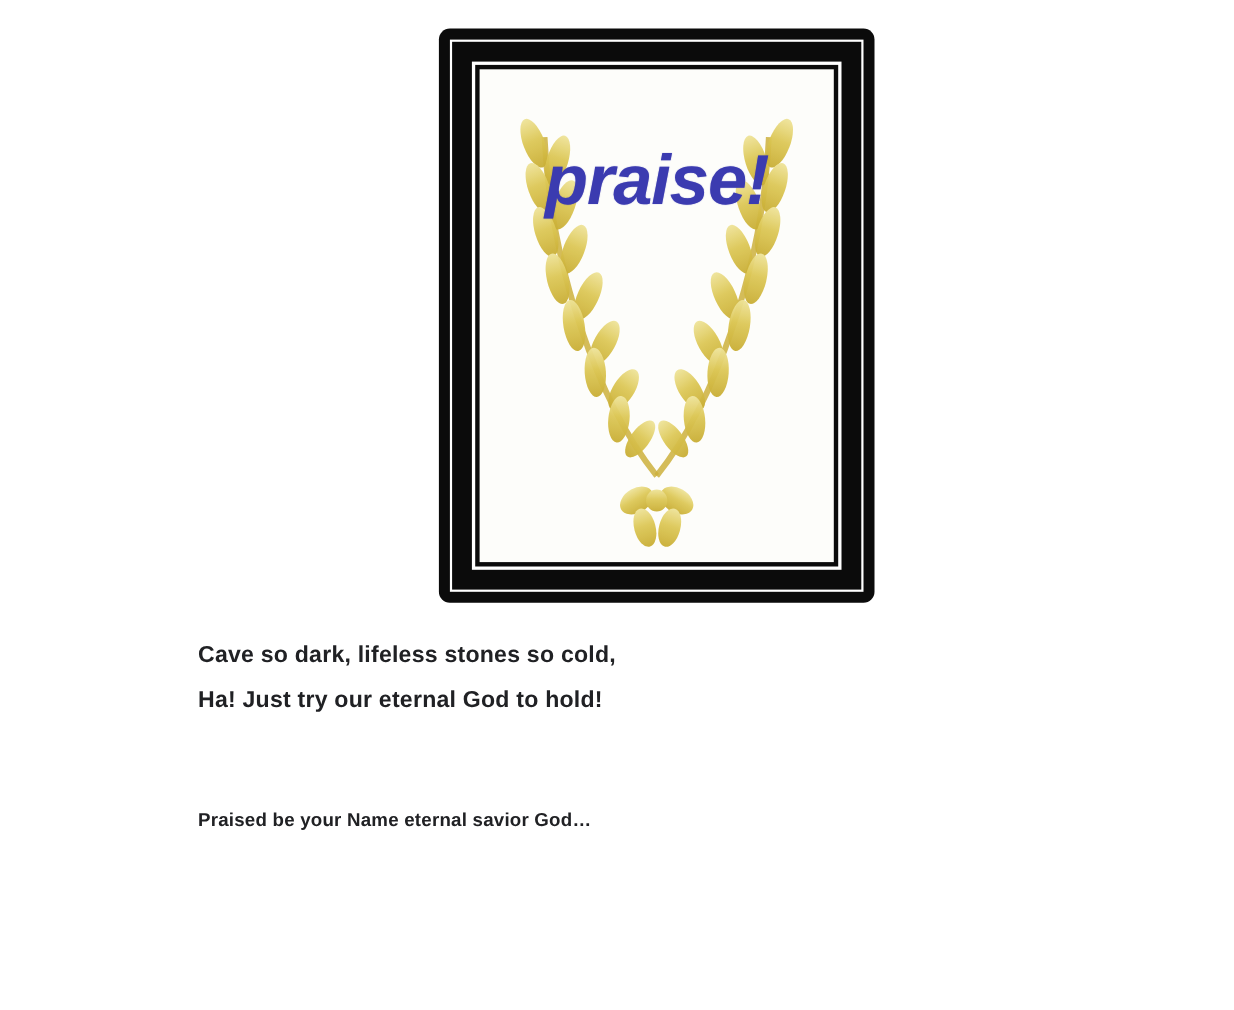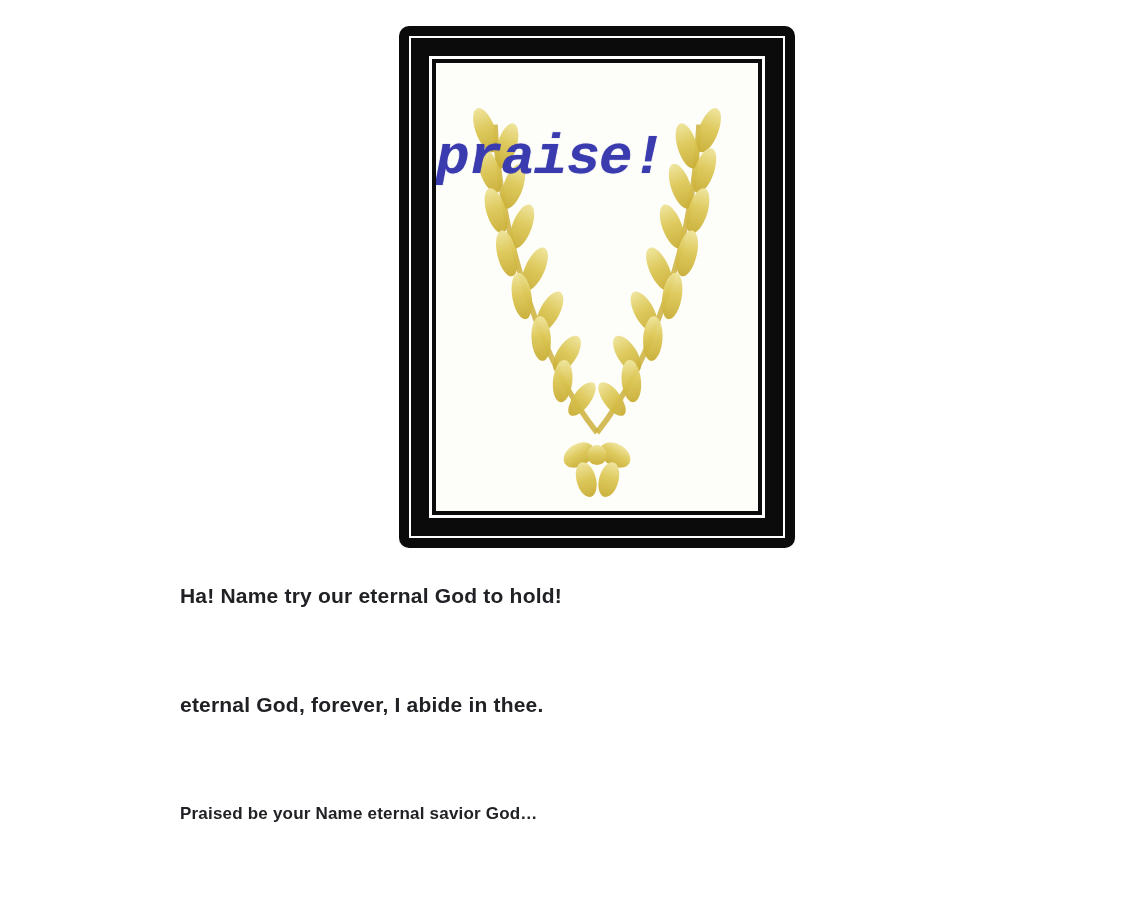--- a/index.html
+++ b/index.html
@@ -57,25 +57,25 @@
   .art svg {
     display: block;
     width: 100%;
     height: 100%;
   }
   .praise-word {
     position: absolute;
     left: 0;
     right: 0;
     top: 14%;
-    text-align: left;
-    font-family: Liberation Mono, monospace;
+    text-align: center;
+    font-family: Liberation Sans, sans-serif;
     font-weight: 700;
     font-style: italic;
-    font-size: 56px;
+    font-size: 64px;
     color: #3b3bb0;
     letter-spacing: -1px;
     text-shadow: 0 0 1px rgba(59,59,176,0.6);
   }
 
   
   .poem {
     position: absolute;
     left: 180px;
     top: 575px;
@@ -164,21 +164,21 @@
           </svg>
           <div class="praise-word">praise!</div>
         </div>
       </div>
     </div>
   </div>
 </div>
 
 <div class="poem">
   <div class="stanza">
-    <div class="line">Ha! Name try our eternal God to hold!</div>
+    <div class="line">Cave so dark, lifeless stones so cold,</div>
+    <div class="line">Ha! Just try our eternal God to hold!</div>
   </div>
   <div class="stanza">
-    <div class="line">eternal God, forever, I abide in thee.</div>
   </div>
   <div class="stanza stanza-last">
     <div class="line">Praised be your Name eternal savior God…</div>
   </div>
 </div>
 
 </body></html>

